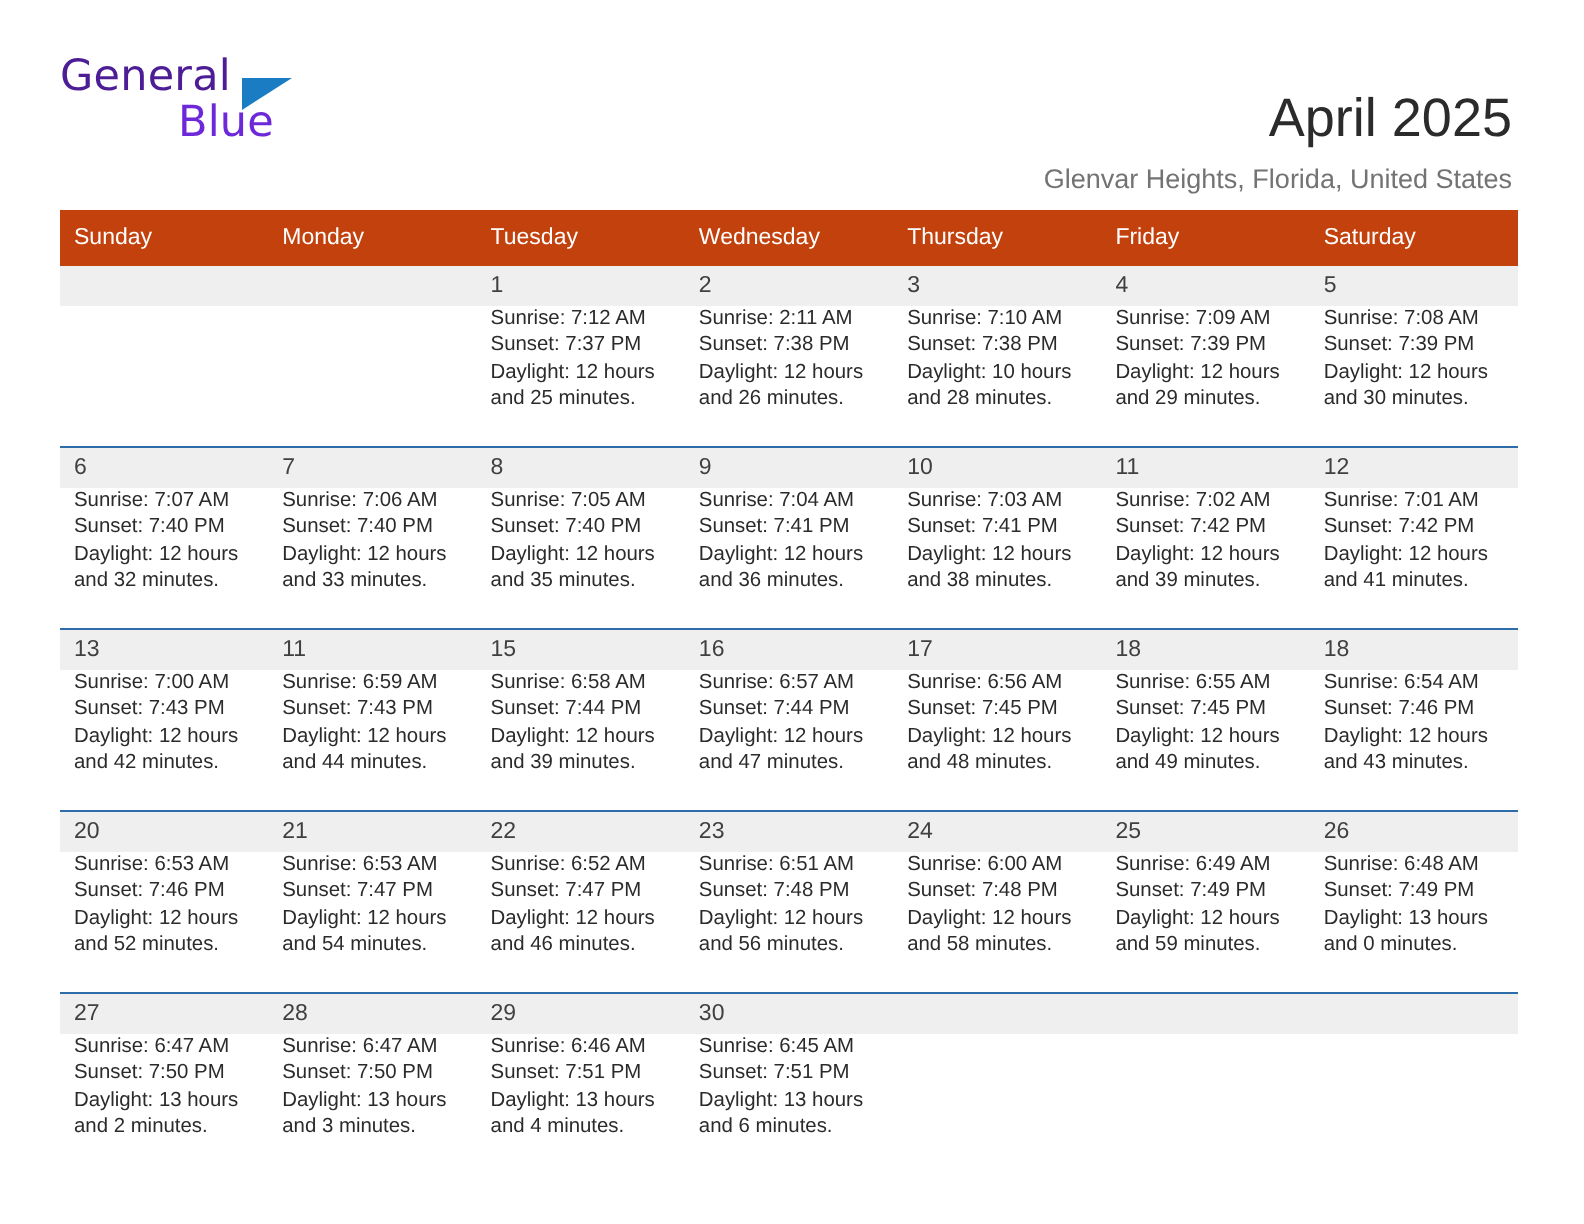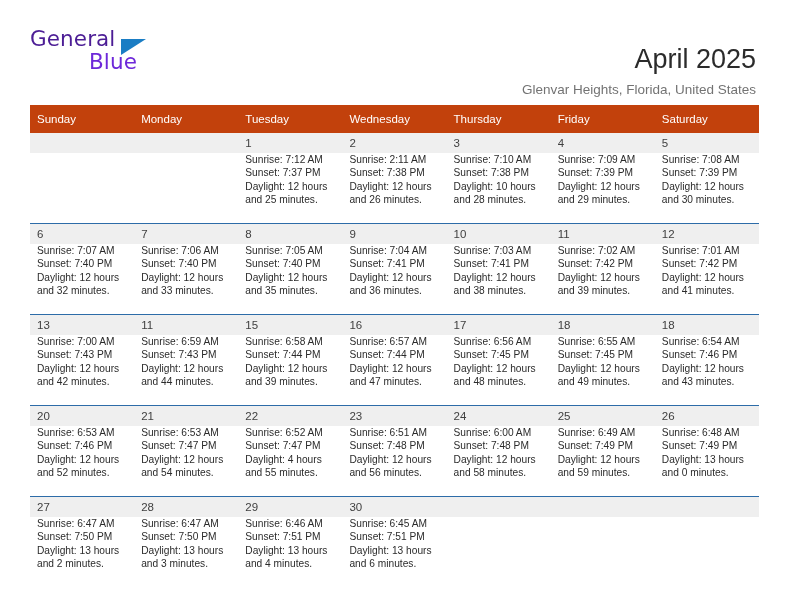--- a/index.html
+++ b/index.html
@@ -423,21 +423,21 @@
                   <div class="daylight">Daylight: 12 hours and 54 minutes.</div>
                 </div>
               </div>
             </td>
           <td>
               <div class="cell">
                 <div class="daynum">22</div>
                 <div class="details">
                   <div>Sunrise: 6:52 AM</div>
                   <div>Sunset: 7:47 PM</div>
-                  <div class="daylight">Daylight: 4 hours and 55 minutes.</div>
+                  <div class="daylight">Daylight: 12 hours and 46 minutes.</div>
                 </div>
               </div>
             </td>
           <td>
               <div class="cell">
                 <div class="daynum">23</div>
                 <div class="details">
                   <div>Sunrise: 6:51 AM</div>
                   <div>Sunset: 7:48 PM</div>
                   <div class="daylight">Daylight: 12 hours and 56 minutes.</div>

